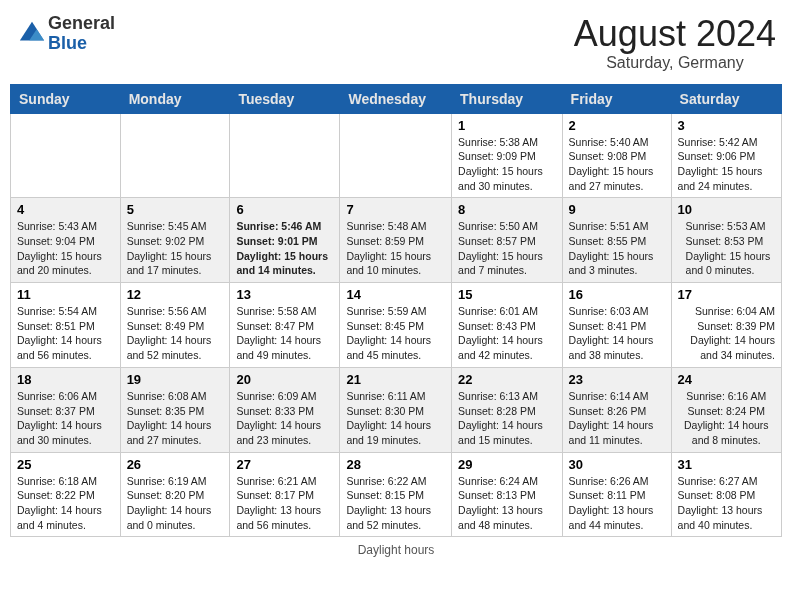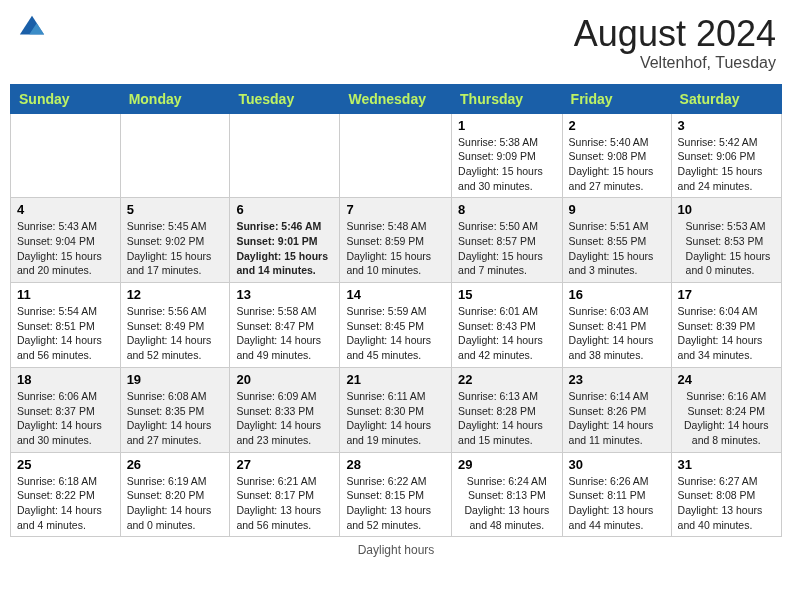--- a/index.html
+++ b/index.html
@@ -36,39 +36,39 @@
       font-size: 18px;
       font-weight: bold;
       color: #1a5fa8;
     }
     .logo-icon {
       width: 28px;
       height: 28px;
       margin-left: 2px;
     }
     .title-section {
-      text-align: right;
+      text-align: center;
     }
     .month-year {
       font-size: 36px;
       font-weight: normal;
       color: #222;
       line-height: 1.1;
     }
     .location {
       font-size: 16px;
       color: #444;
     }
     .calendar {
       width: 100%;
       border-collapse: collapse;
     }
     .calendar th {
       background: #1a5fa8;
-      color: #bef264;
+      color: #e5e5e5;
       text-align: left;
       padding: 6px 8px;
       font-size: 14px;
       font-weight: bold;
       border: 1px solid #1a5fa8;
     }
     .calendar td {
       border: 1px solid #ccc;
       vertical-align: top;
       padding: 4px 6px;
@@ -112,24 +112,28 @@
   </style>
 </head>
 <body>
 
 <div class="header">
   <div class="logo">
     <svg class="logo-icon" viewBox="0 0 30 30">
       <polygon points="15,2 28,22 2,22" fill="#1a5fa8"></polygon>
       <polygon points="20,10 28,22 12,22" fill="#4a9fd4" opacity="0.7"></polygon>
     </svg>
+    <div class="logo-text">
+      <span class="logo-general">General</span>
+      <span class="logo-blue">Blue</span>
+    </div>
   </div>
   <div class="title-section">
     <div class="month-year">August 2024</div>
-    <div class="location">Veltenhof, Tuesday</div>
+    <div class="location">Saturday, Germany</div>
   </div>
 </div>
 
 <table class="calendar">
   <thead>
     <tr>
     <th>Sunday</th>
         <th>Monday</th>
         <th>Tuesday</th>
         <th>Wednesday</th>
@@ -255,21 +259,21 @@
         </td>
         <td>
           <div class="day-number">16</div>
           <div class="day-info" style="white-space: pre-line;">Sunrise: 6:03 AM
 Sunset: 8:41 PM
 Daylight: 14 hours
 and 38 minutes.</div>
         </td>
         <td>
           <div class="day-number">17</div>
-          <div class="day-info" style="white-space: pre-line;">Sunrise: 6:04 AM
+          <div class="day-info" style="white-space: pre-line; text-align: right;">Sunrise: 6:04 AM
 Sunset: 8:39 PM
 Daylight: 14 hours
 and 34 minutes.</div>
         </td>
       </tr>
       <tr>
         <td>
           <div class="day-number">18</div>
           <div class="day-info" style="white-space: pre-line;">Sunrise: 6:06 AM
 Sunset: 8:37 PM
@@ -343,21 +347,21 @@
         </td>
         <td>
           <div class="day-number">28</div>
           <div class="day-info" style="white-space: pre-line;">Sunrise: 6:22 AM
 Sunset: 8:15 PM
 Daylight: 13 hours
 and 52 minutes.</div>
         </td>
         <td>
           <div class="day-number">29</div>
-          <div class="day-info" style="white-space: pre-line; text-align: center;">Sunrise: 6:24 AM
+          <div class="day-info" style="white-space: pre-line;">Sunrise: 6:24 AM
 Sunset: 8:13 PM
 Daylight: 13 hours
 and 48 minutes.</div>
         </td>
         <td>
           <div class="day-number">30</div>
           <div class="day-info" style="white-space: pre-line;">Sunrise: 6:26 AM
 Sunset: 8:11 PM
 Daylight: 13 hours
 and 44 minutes.</div>

